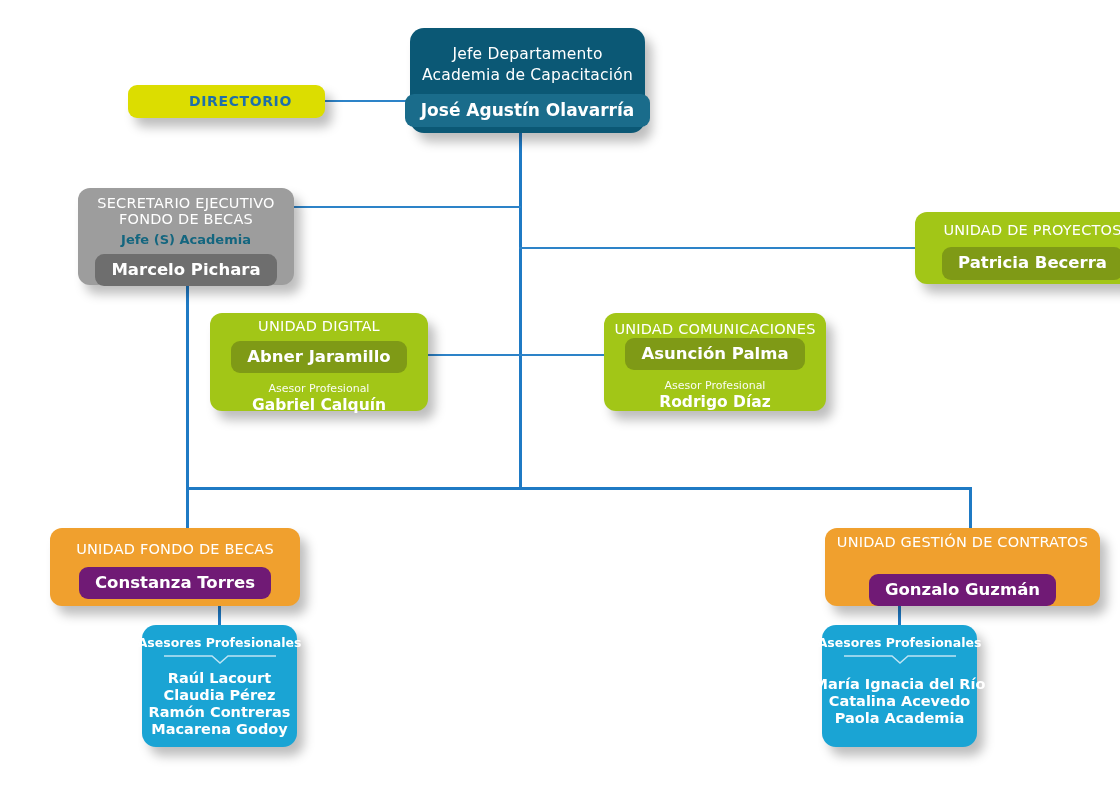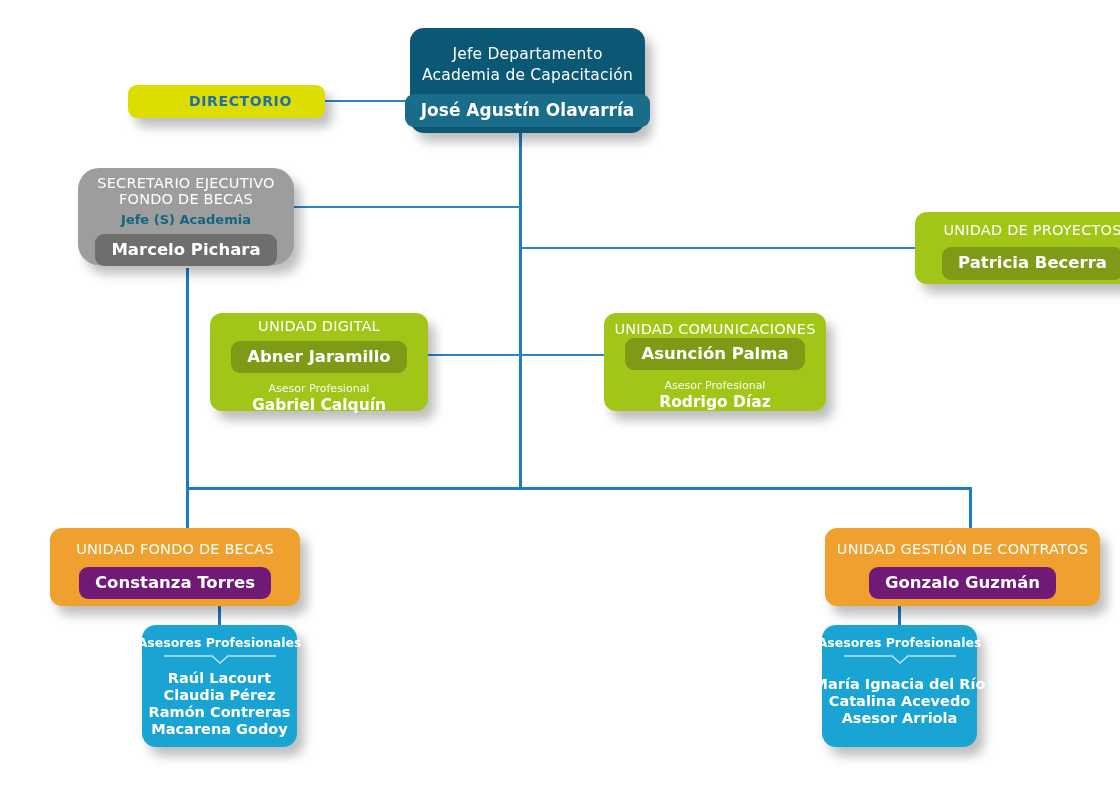--- a/index.html
+++ b/index.html
@@ -84,24 +84,23 @@
     border-radius: 9px;
     padding-left: 28px;
   }
   #node-directorio .unit-title {
     color: #1F6FA8; font-weight: bold; font-size: 14px;
     letter-spacing: 0.6px;
   }
 
   
   #node-secretario {
-    left: 78px; top: 168px; width: 216px; height: 97px;
+    left: 78px; top: 188px; width: 216px; height: 97px;
     background: #9D9D9D;
     padding-top: 8px;
-    border-radius: 21px;
   }
   #node-secretario .unit-title { line-height: 1.15; font-size: 14.5px; }
   #node-secretario .jefe-s {
     color: #14667F; font-weight: bold; font-size: 13px;
     margin-top: 4px; white-space: nowrap;
   }
   #node-secretario .pill { background: #6E6E6E; margin-top: 7px; }
 
   
   .node-green { background: #A2C617; }
@@ -139,20 +138,21 @@
 
   #node-becas {
     left: 50px; top: 528px; width: 250px; height: 78px;
     padding-top: 6px;
   }
   #node-becas .pill { margin-top: 9px; }
 
   #node-contratos {
     left: 825px; top: 528px; width: 275px; height: 78px;
     padding-top: 6px;
+    justify-content: space-between;
   }
   #node-contratos .pill { margin-top: 9px; }
 
   
   .node-cyan {
     background: #1AA4D4;
     border-radius: 14px;
     padding-top: 10px;
     justify-content: flex-start;
   }
@@ -278,17 +278,17 @@
   <div class="node node-cyan" id="node-asesores-contratos">
     <div class="adv-head">Asesores Profesionales</div>
     <div class="divider">
       <svg width="112" height="9" viewBox="0 0 112 9">
         <path d="M0 1 H48 L56 8 L64 1 H112" fill="none" stroke="#BFE4F4" stroke-width="1.5"></path>
       </svg>
     </div>
     <div class="adv-names">
       <span>María Ignacia del Río</span><br>
       <span>Catalina Acevedo</span><br>
-      <span>Asesor Arriola</span>
+      <span>Paola Academia</span>
     </div>
   </div>
 
 </div>
 
 </body></html>

